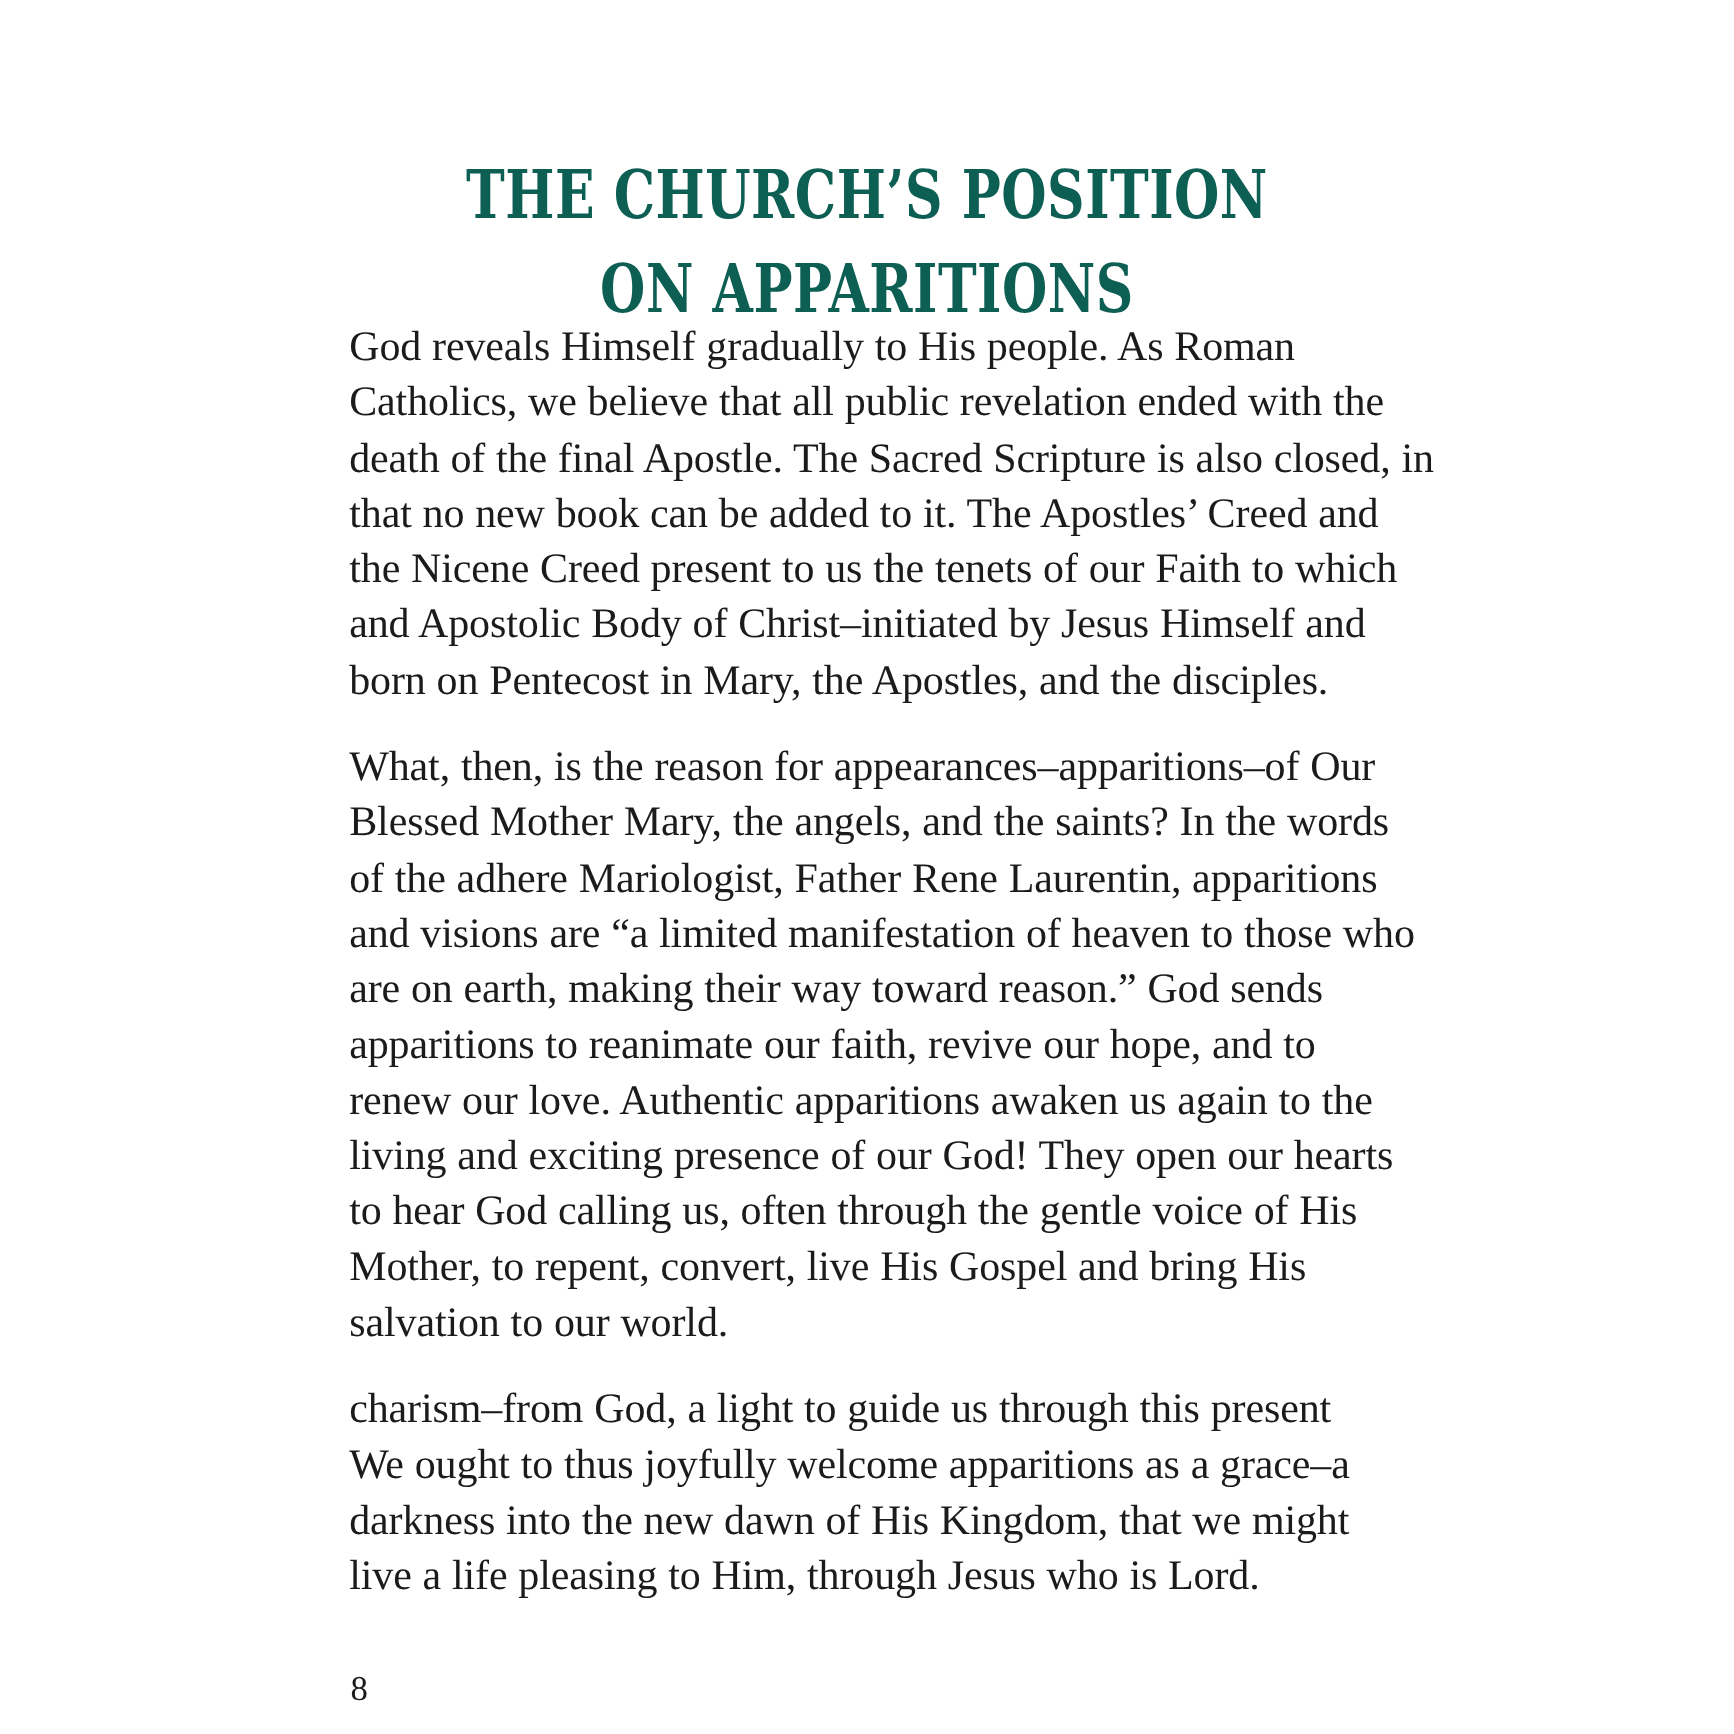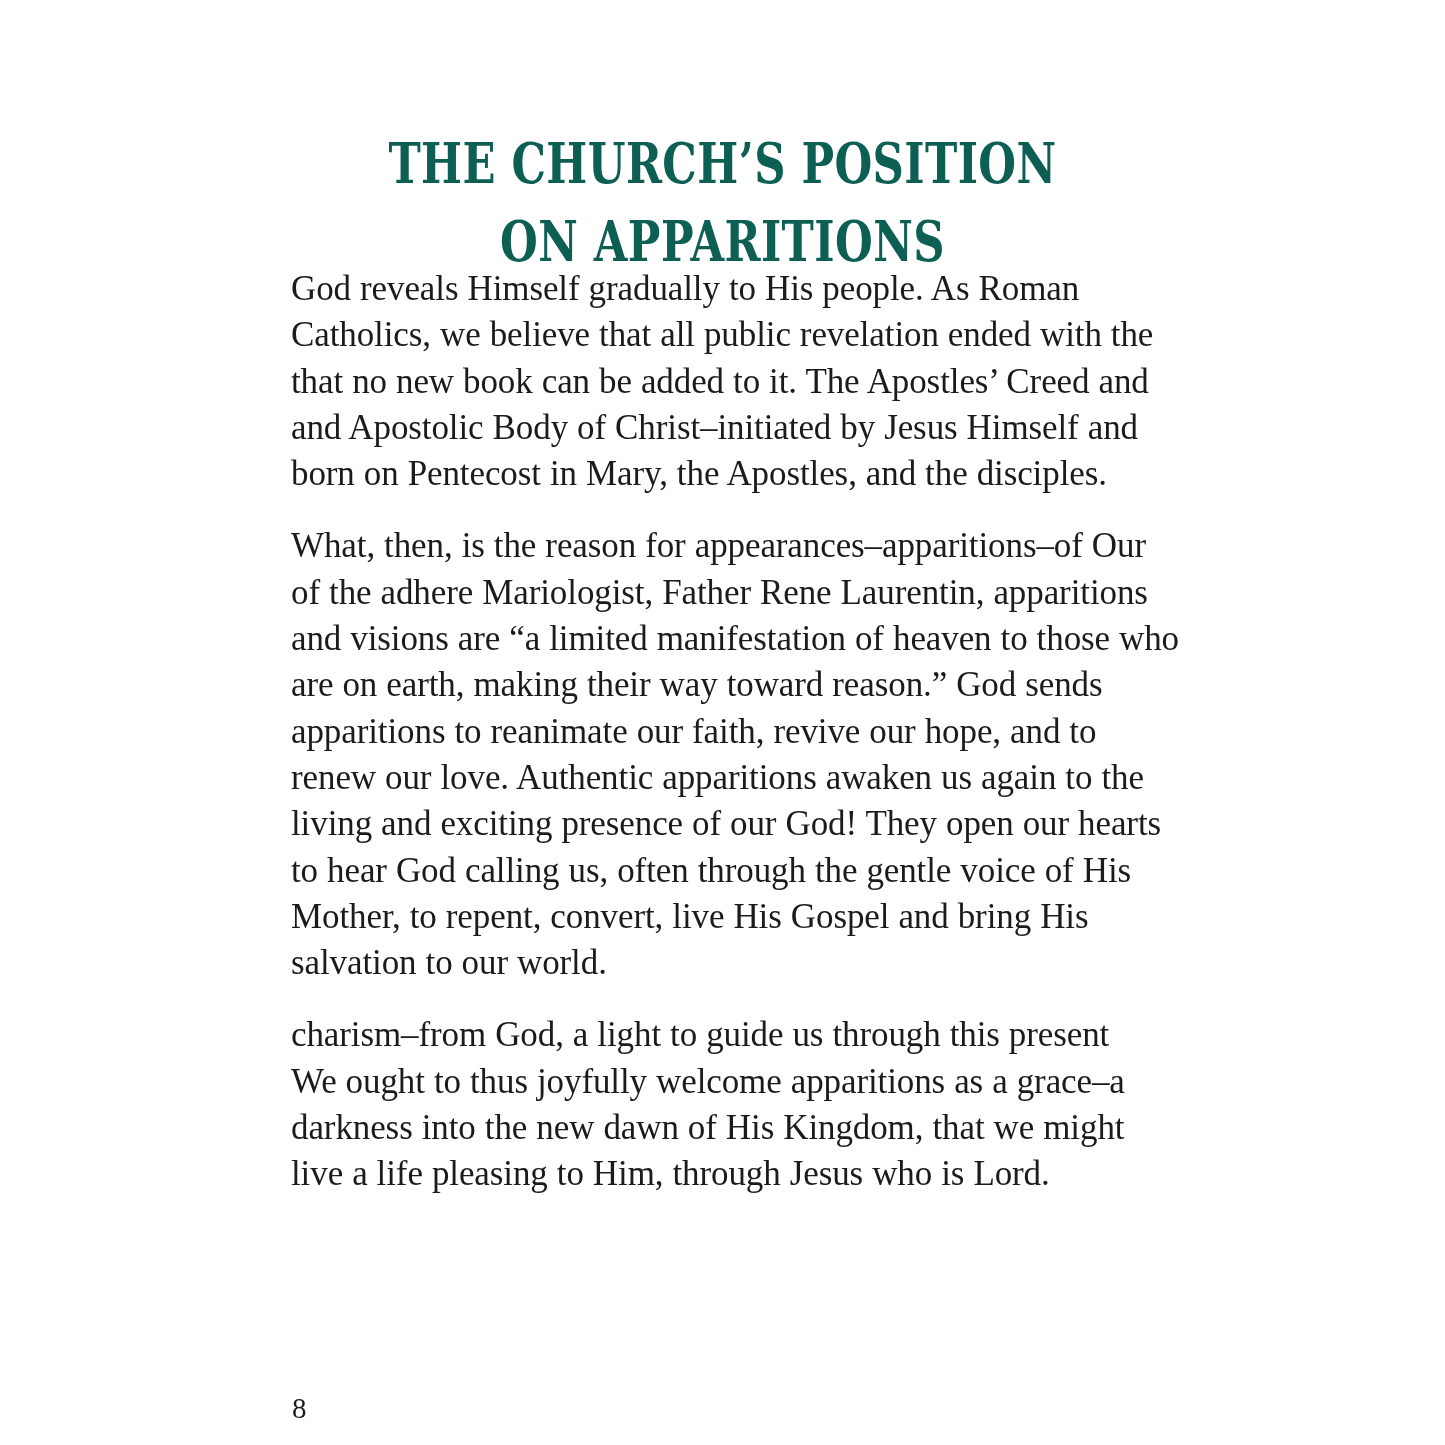--- a/index.html
+++ b/index.html
@@ -88,27 +88,30 @@
   <h1 class="chapter-title">
     <span class="tline">THE CHURCH’S POSITION</span>
     <span class="tline">ON APPARITIONS</span>
   </h1>
 
   <div class="body-copy">
 
     <p class="para">
       <span class="ln">God reveals Himself gradually to His people. As Roman</span>
       <span class="ln">Catholics, we believe that all public revelation ended with the</span>
+      <span class="ln">death of the final Apostle. The Sacred Scripture is also closed, in</span>
       <span class="ln">that no new book can be added to it. The Apostles’ Creed and</span>
+      <span class="ln">the Nicene Creed present to us the tenets of our Faith to which</span>
       <span class="ln">and Apostolic Body of Christ–initiated by Jesus Himself and</span>
       <span class="ln">born on Pentecost in Mary, the Apostles, and the disciples.</span>
     </p>
 
     <p class="para">
       <span class="ln">What, then, is the reason for appearances–apparitions–of Our</span>
+      <span class="ln">Blessed Mother Mary, the angels, and the saints? In the words</span>
       <span class="ln">of the adhere Mariologist, Father Rene Laurentin, apparitions</span>
       <span class="ln">and visions are “a limited manifestation of heaven to those who</span>
       <span class="ln">are on earth, making their way toward reason.” God sends</span>
       <span class="ln">apparitions to reanimate our faith, revive our hope, and to</span>
       <span class="ln">renew our love. Authentic apparitions awaken us again to the</span>
       <span class="ln">living and exciting presence of our God! They open our hearts</span>
       <span class="ln">to hear God calling us, often through the gentle voice of His</span>
       <span class="ln">Mother, to repent, convert, live His Gospel and bring His</span>
       <span class="ln">salvation to our world.</span>
     </p>

